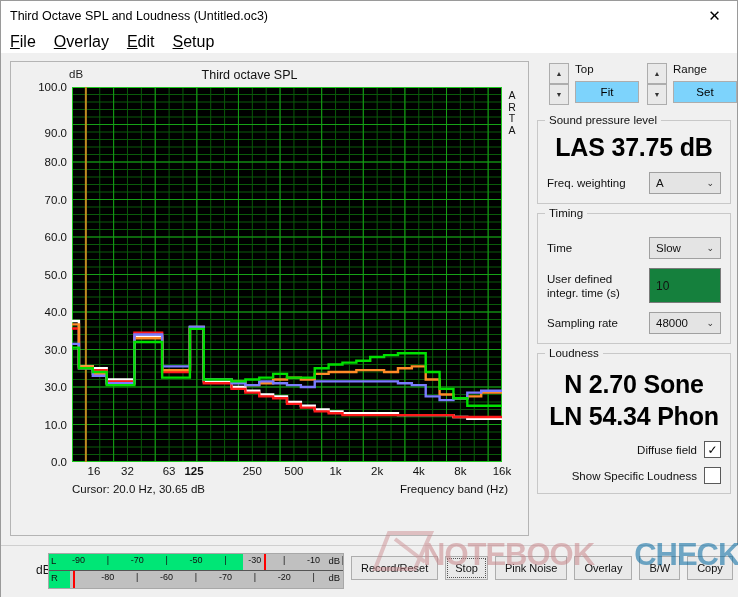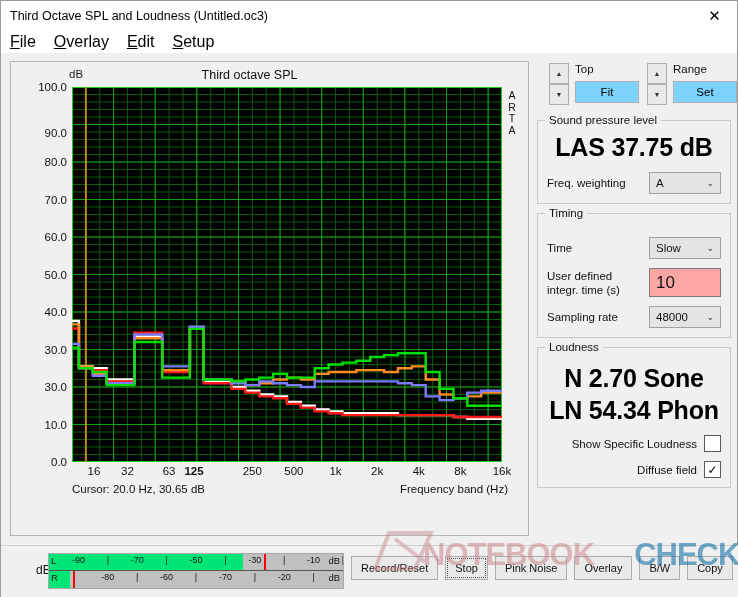--- a/index.html
+++ b/index.html
@@ -119,22 +119,22 @@
   .combo {
     width:72px; height:22px; border:1px solid #a0a0a0; background:#e4e4e4;
     display:flex; align-items:center; padding-left:6px; font-size:11.5px;
     position:relative; cursor:pointer; color:#111;
   }
   .combo .chev {
     position:absolute; right:6px; top:50%; transform:translateY(-50%);
     font-size:9px; color:#333;
   }
   .textinput {
-    width:72px; height:29px; border:1px solid #7a7a7a; background:#fca5a5;
-    display:flex; align-items:center; padding-left:6px; font-size:17px;
+    width:72px; height:35px; border:1px solid #7a7a7a; background:#15803d;
+    display:flex; align-items:center; padding-left:6px; font-size:12px;
     color:#111; cursor:text;
   }
   .checkrow {
     display:flex; align-items:center; justify-content:flex-end;
     gap:7px; margin-top:9px;
   }
   .checkrow .clabel { font-size:11.5px; color:#111; }
   .checkbox {
     width:17px; height:17px; border:1px solid #5a5a5a; background:#fff;
     display:flex; align-items:center; justify-content:center;
@@ -429,26 +429,26 @@
             <span class="chev">⌄</span>
           </span>
         </div>
       </div>
 
       <div class="groupbox">
         <span class="grouptitle">Loudness</span>
         <div class="bigread" style="margin-top:4px;">N 2.70 Sone</div>
         <div class="bigread">LN 54.34 Phon</div>
         <div class="checkrow">
+          <span class="clabel">Diffuse field</span>
+          <span class="checkbox" id="cb-diffuse">✓</span>
+        </div>
+        <div class="checkrow">
           <span class="clabel">Show Specific Loudness</span>
           <span class="checkbox" id="cb-specific"></span>
-        </div>
-        <div class="checkrow">
-          <span class="clabel">Diffuse field</span>
-          <span class="checkbox" id="cb-diffuse">✓</span>
         </div>
       </div>
 
     </div>
   </div>
 
   <div id="bottom">
     <div id="dbfs-label">dBFS</div>
     <div id="meter">
       <div class="meter-row top" id="meter-left">

